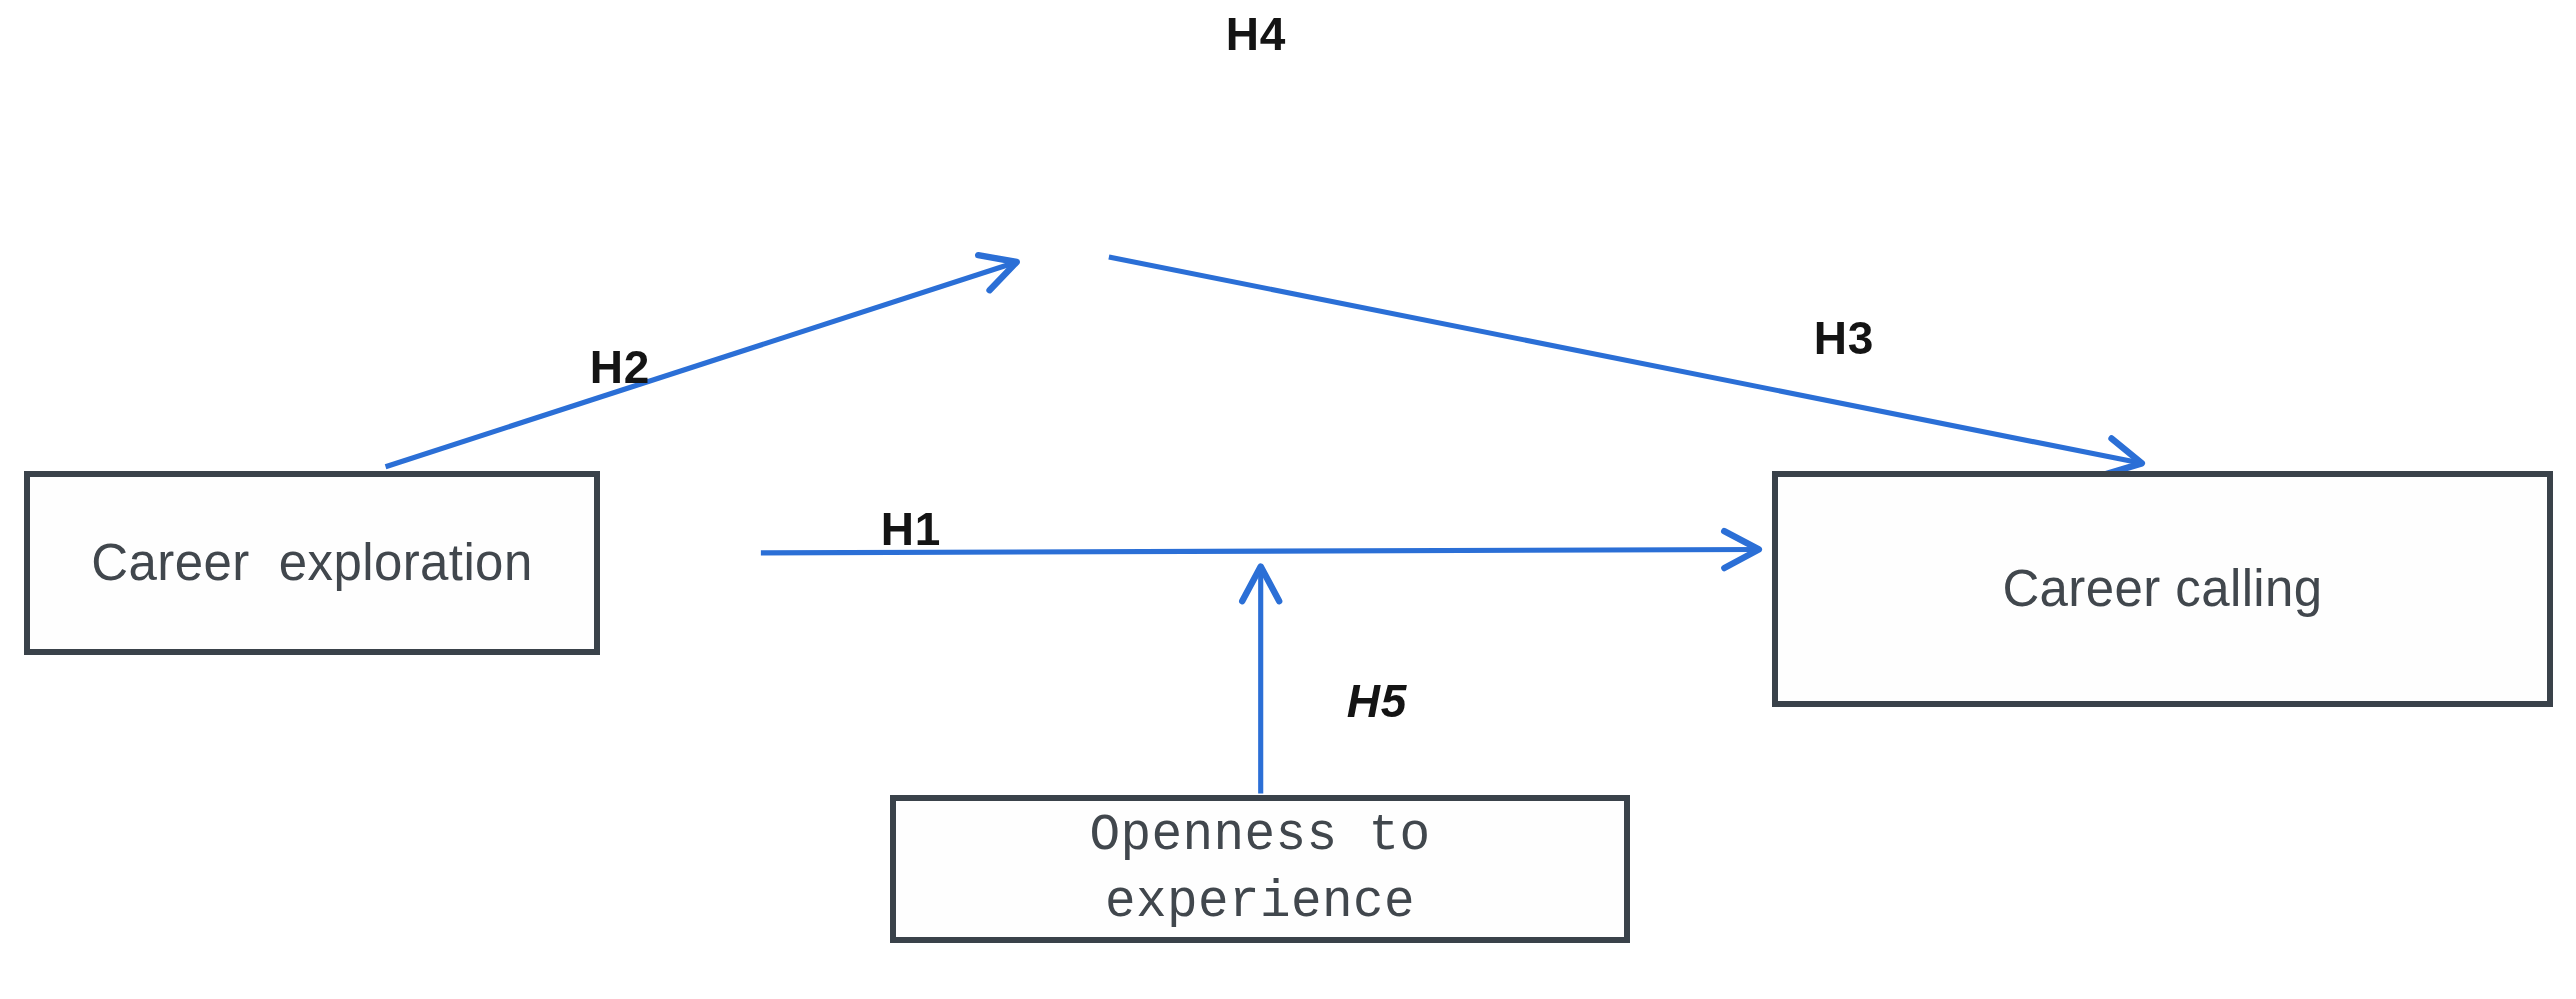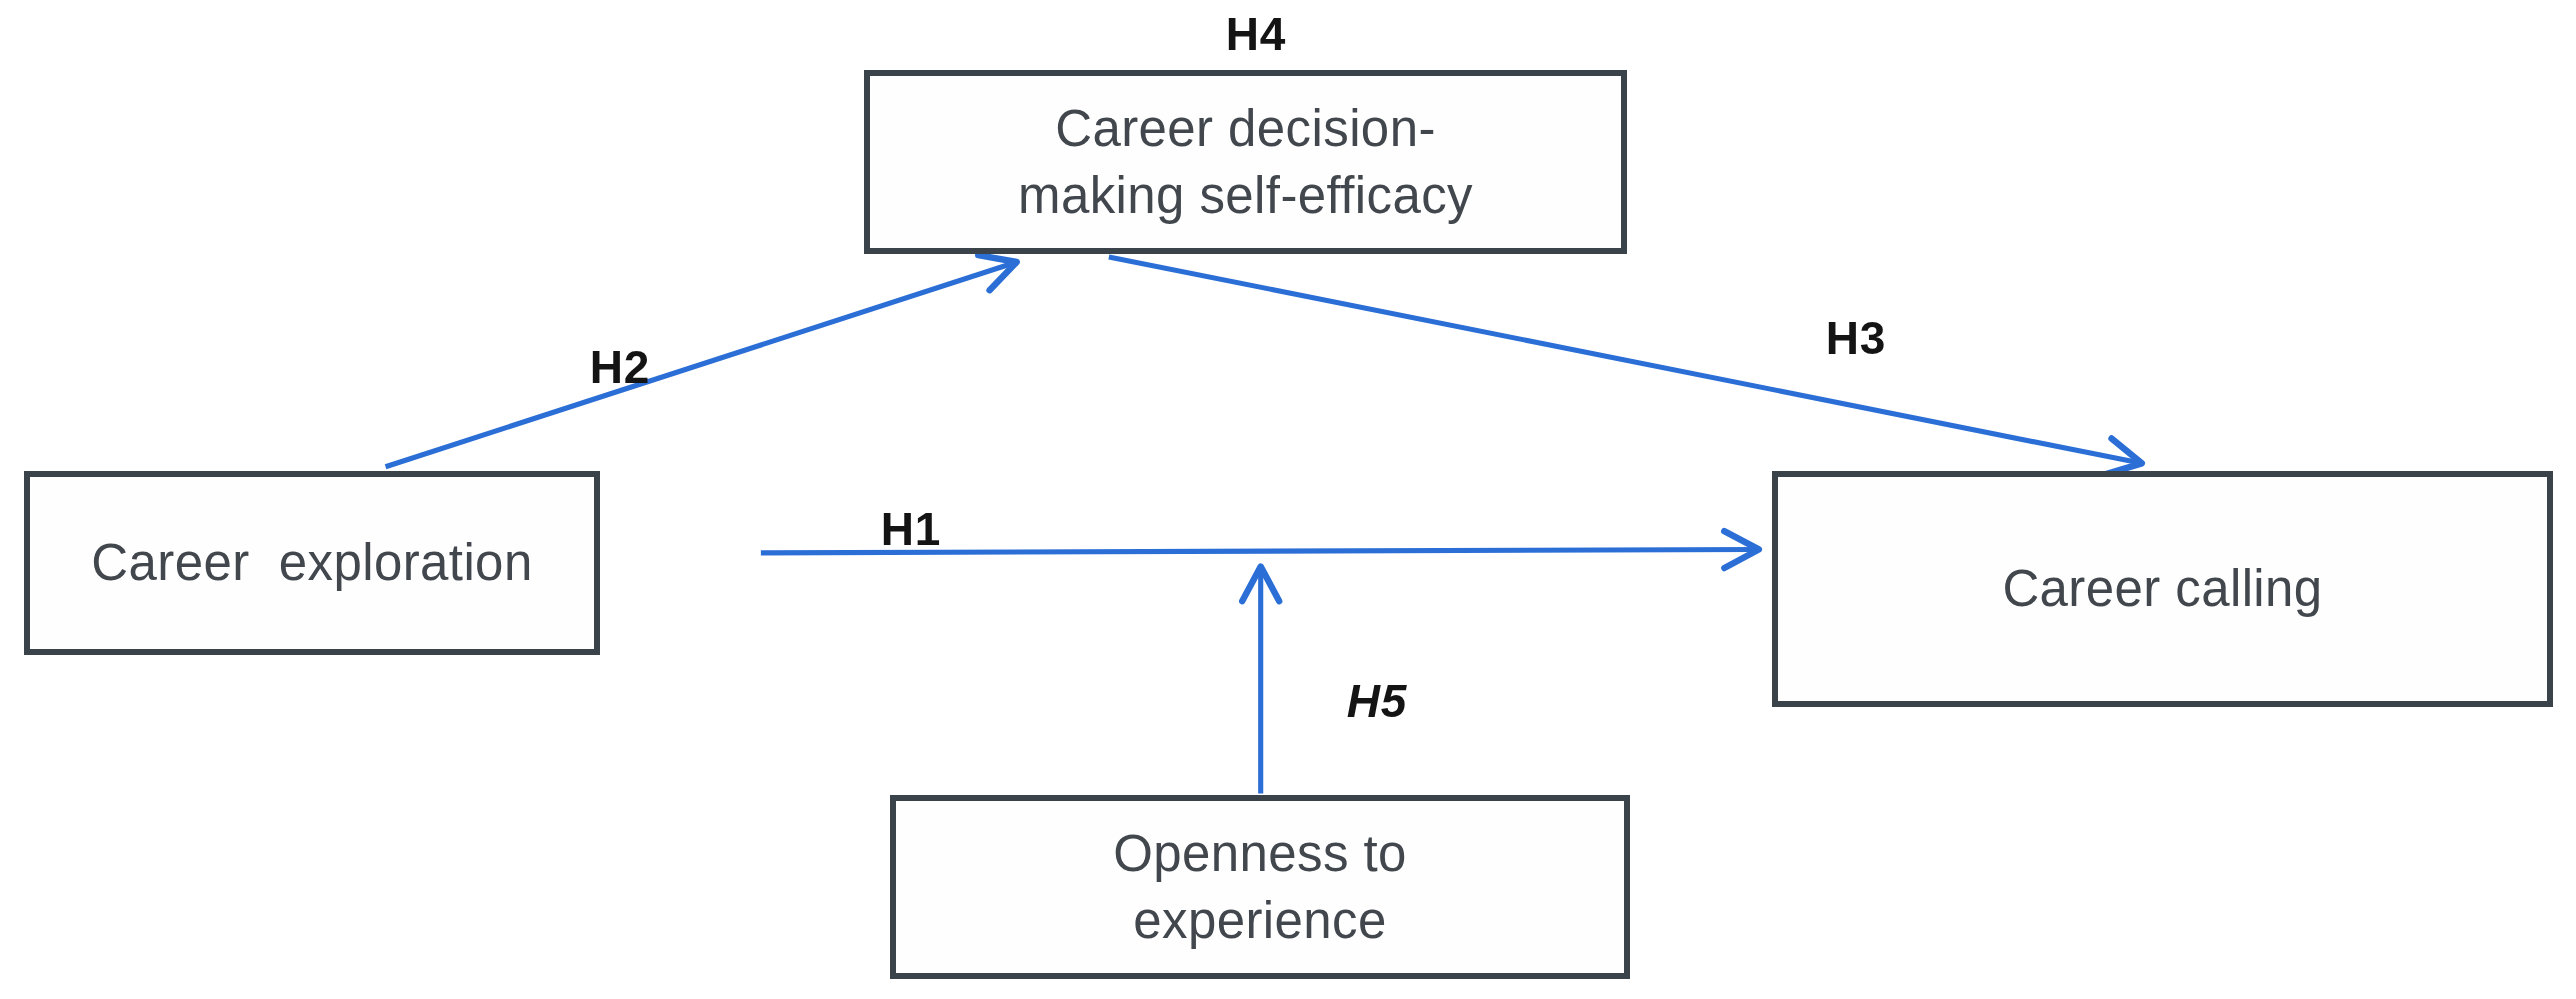--- a/index.html
+++ b/index.html
@@ -34,57 +34,53 @@
   .box-label {
     white-space: pre-wrap;
     font-size: 51px;
     line-height: 1.32;
     color: #41474d;
     letter-spacing: 0.4px;
   }
   .box-cdmse    { left: 864px; top:  70px; width: 763px; height: 184px; }
   .box-explore  { left:   24px; top: 471px; width: 576px; height: 184px; }
   .box-calling  { left: 1772px; top: 471px; width: 781px; height: 236px; }
-  .box-openness { left: 890px; top: 795px; width: 740px; height: 184px; }
+  .box-openness { left: 890px; top: 795px; width: 740px; height: 148px; font-family: Liberation Mono, monospace; }
   .hyp-label {
     position: absolute;
     transform: translate(-50%, -50%);
     font-size: 46px;
     font-weight: 600;
     color: #141414;
     letter-spacing: 0.9px;
     white-space: nowrap;
   }
   .hyp-h4 { left: 1256px; top:  34px; }
   .hyp-h2 { left:  601px; top: 367px; margin-left: 19px; }
-  .hyp-h3 { left: 1844px; top: 338px; margin-left: 12px; }
+  .hyp-h3 { left: 1844px; top: 338px; }
   .hyp-h1 { left: 911px; top: 529px; }
   .hyp-h5 { left: 1377px; top: 701px; font-style: italic; }
 </style>
 </head>
 <body>
 
 <div id="canvas">
 
   <svg id="arrow-layer" viewBox="0 0 3020 1172" xmlns="http://www.w3.org/2000/svg">
     <defs>
       <marker id="openArrow" viewBox="0 0 10 10" refX="8.5" refY="5" markerWidth="9" markerHeight="9" orient="auto-start-reverse">
         <path d="M1,1 L8.5,5 L1,9" fill="none" stroke="#2B6FD6" stroke-width="1.4" stroke-linecap="round" stroke-linejoin="round"></path>
       </marker>
     </defs>
     <line x1="452" y1="547" x2="1192" y2="307" stroke="#2B6FD6" stroke-width="6" marker-end="url(#openArrow)"></line>
     <line x1="1300" y1="301" x2="2511" y2="543" stroke="#2B6FD6" stroke-width="6" marker-end="url(#openArrow)"></line>
     <line x1="892" y1="648" x2="2062" y2="644" stroke="#2B6FD6" stroke-width="6" marker-end="url(#openArrow)"></line>
     <line x1="1478" y1="930" x2="1478" y2="664" stroke="#2B6FD6" stroke-width="6" marker-end="url(#openArrow)"></line>
   </svg>
 
-  <div class="box box-cdmse">
-    <span class="box-label">Career decision-
-making self-efficacy</span>
-  </div>
 
   <div class="box box-explore">
     <span class="box-label">Career  exploration</span>
   </div>
 
   <div class="box box-calling">
     <span class="box-label">Career calling</span>
   </div>
 
   <div class="box box-openness">

